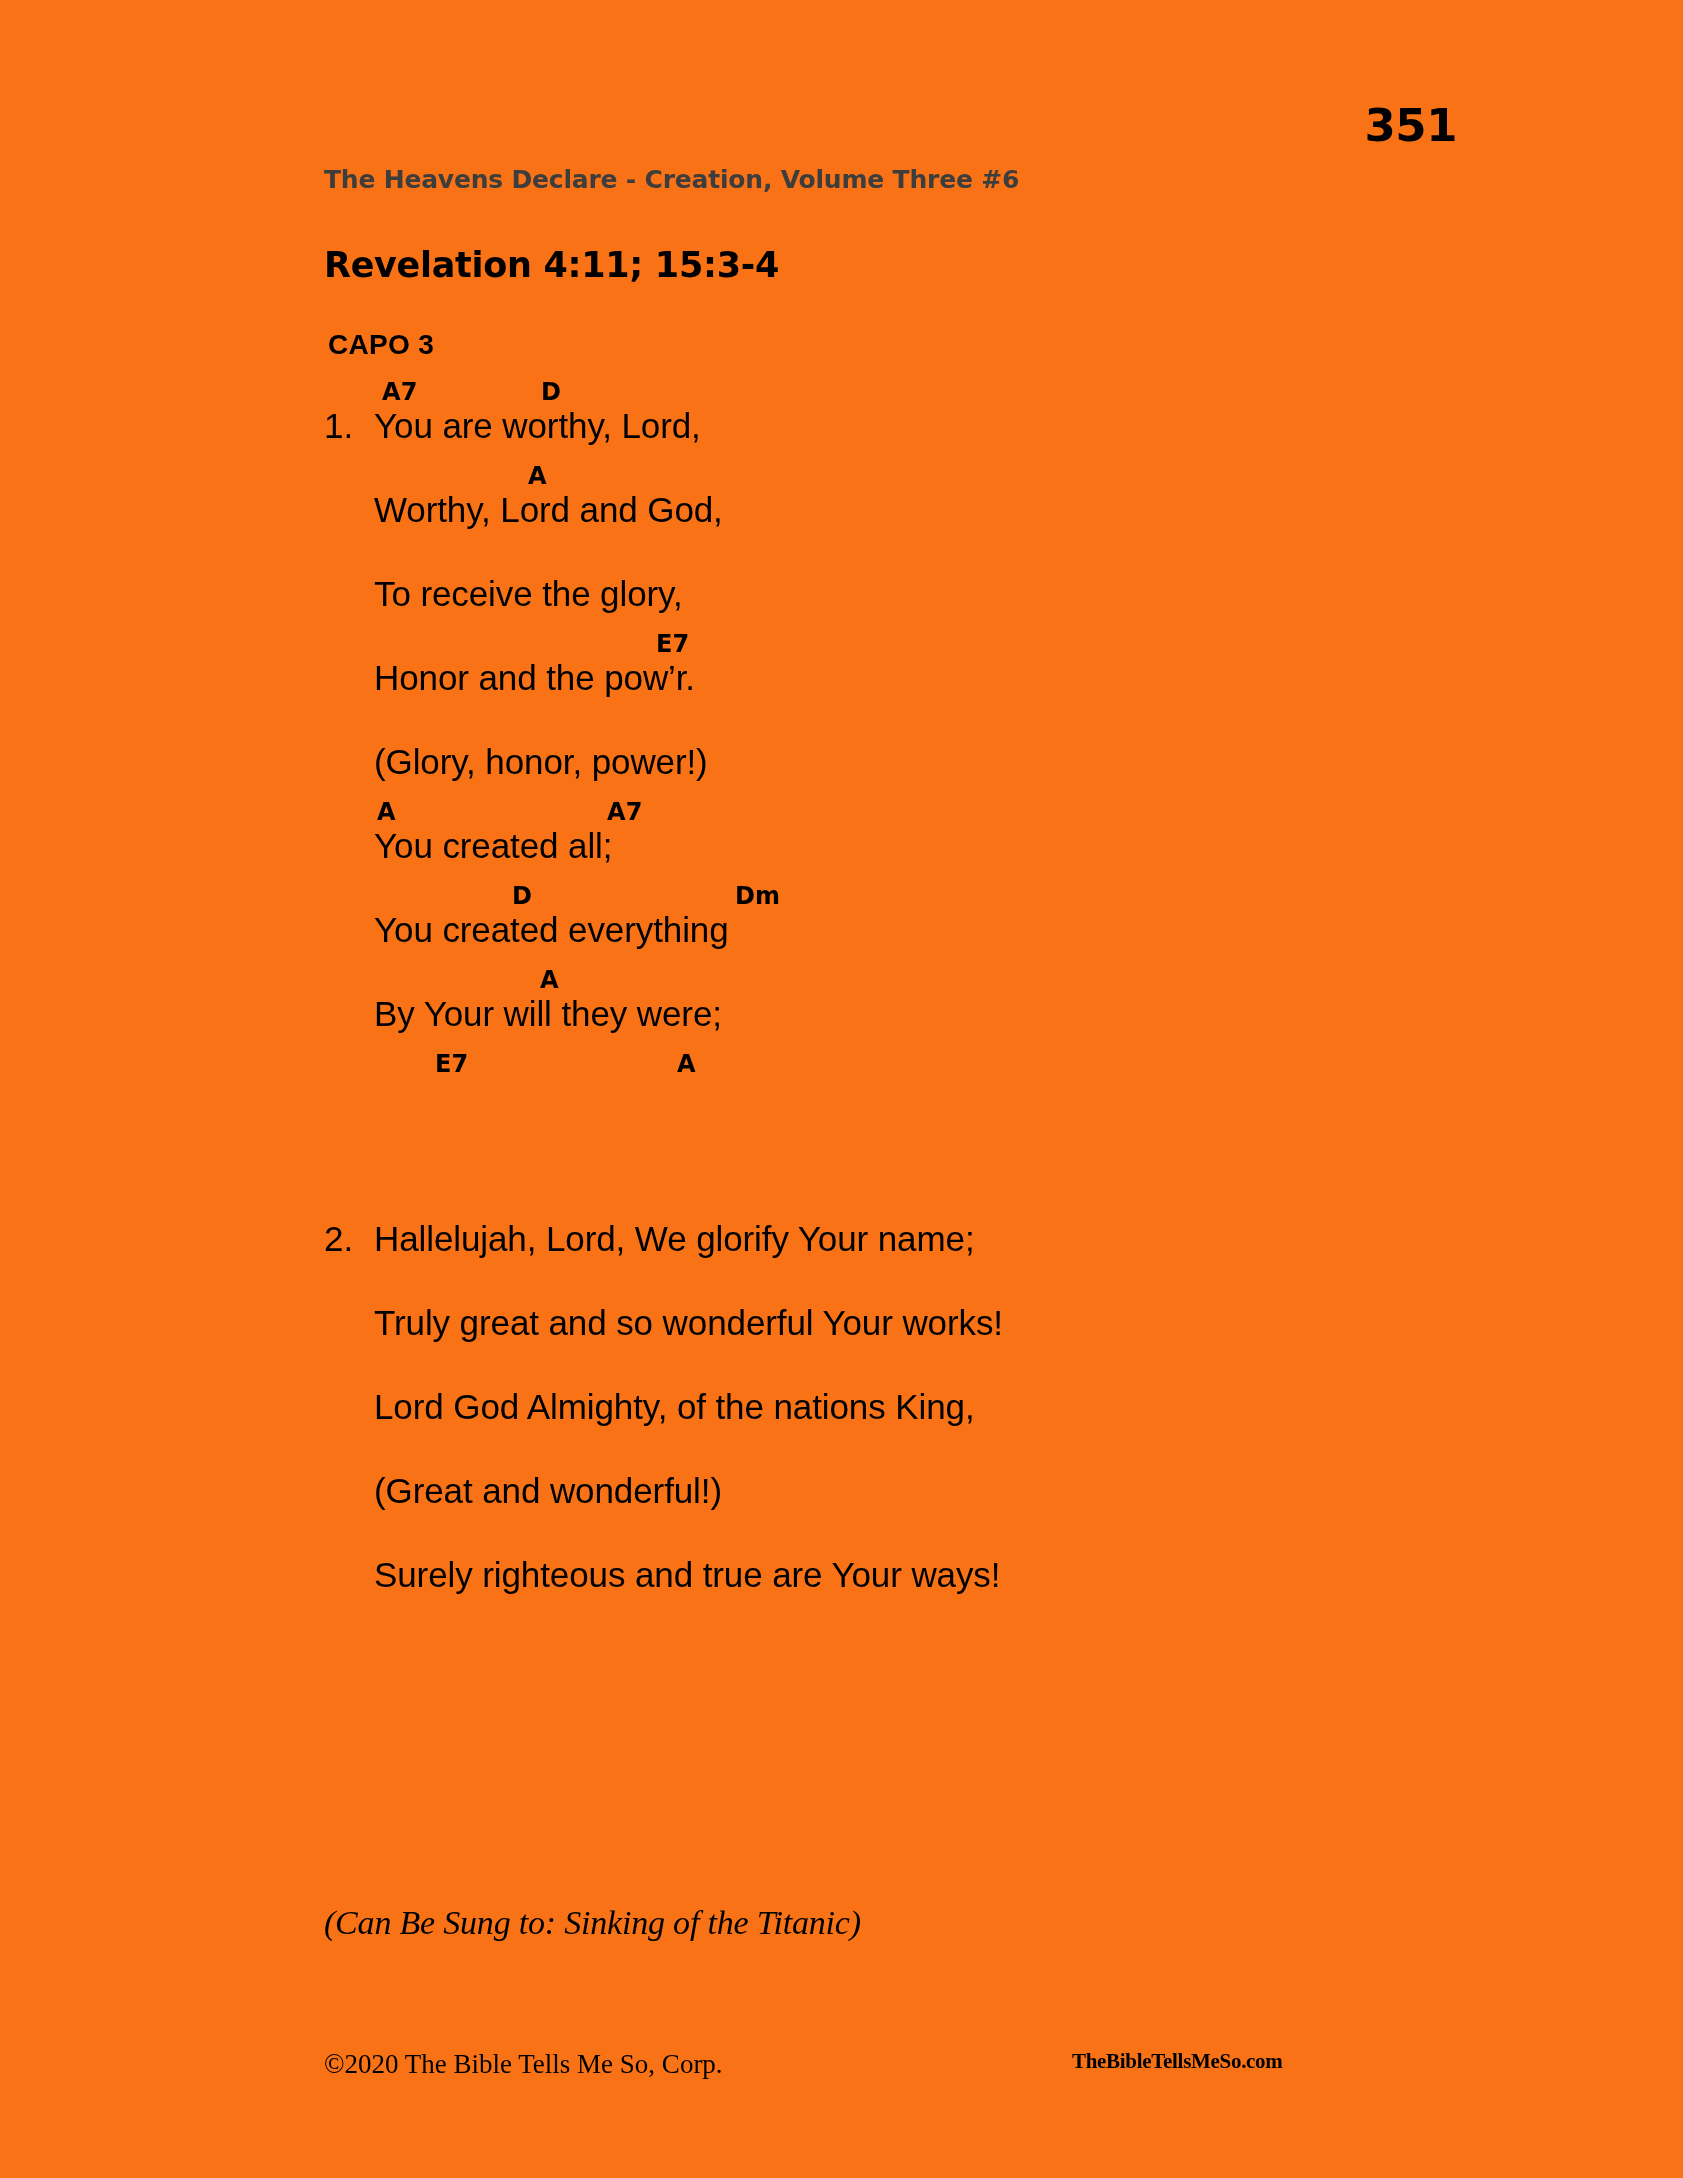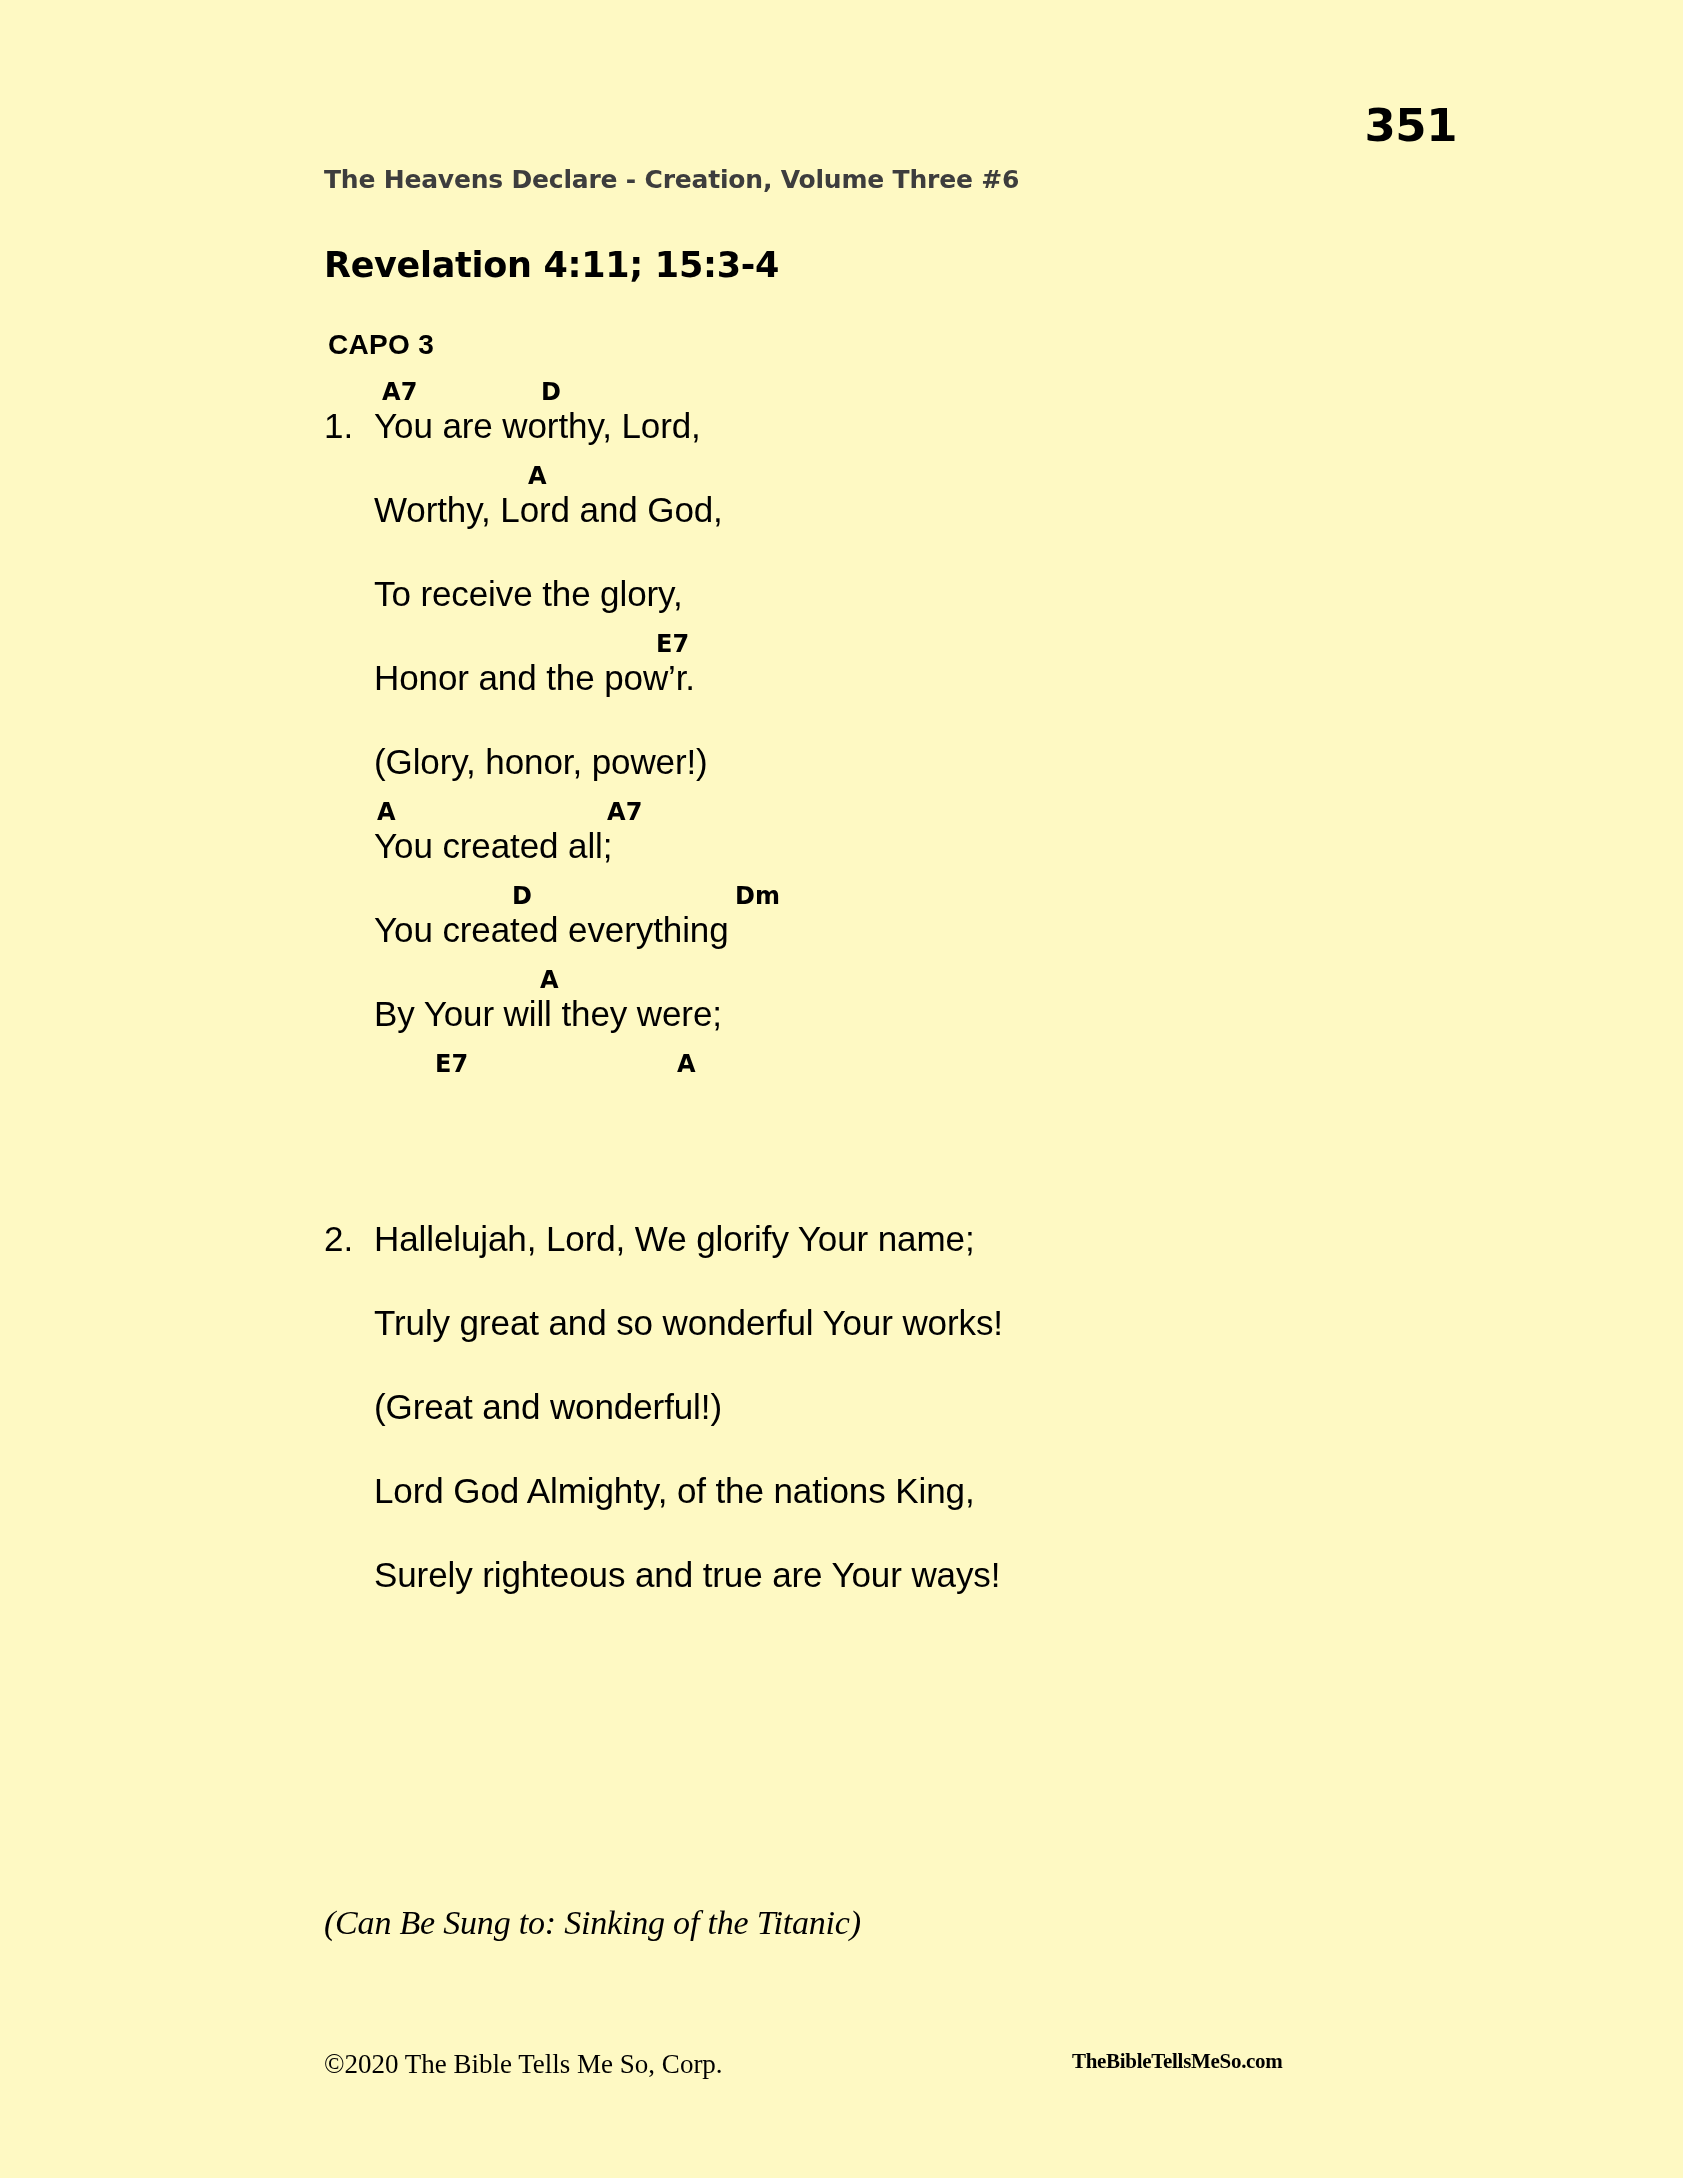--- a/index.html
+++ b/index.html
@@ -4,21 +4,21 @@
 <style>
   html, body {
     margin: 0;
     padding: 0;
     background: #ffffff;
   }
   .page {
     position: relative;
     width: 1683px;
     height: 2178px;
-    background: #fef9c3;
+    background: #f97316;
     font-family: "Liberation Sans", sans-serif;
     color: #000000;
     overflow: hidden;
   }
 
   
   .page-number {
     position: absolute;
     top: 99px;
     right: 226px;
@@ -243,27 +243,27 @@
         </div>
         <div class="line">
           <div class="chordrow"></div>
           <div class="lyricrow">
             <span class="lyric">Truly great and so wonderful Your works!</span>
           </div>
         </div>
         <div class="line">
           <div class="chordrow"></div>
           <div class="lyricrow">
+            <span class="lyric">Lord God Almighty, of the nations King,</span>
+          </div>
+        </div>
+        <div class="line">
+          <div class="chordrow"></div>
+          <div class="lyricrow">
             <span class="lyric">(Great and wonderful!)</span>
-          </div>
-        </div>
-        <div class="line">
-          <div class="chordrow"></div>
-          <div class="lyricrow">
-            <span class="lyric">Lord God Almighty, of the nations King,</span>
           </div>
         </div>
         <div class="line">
           <div class="chordrow"></div>
           <div class="lyricrow">
             <span class="lyric">Surely righteous and true are Your ways!</span>
           </div>
         </div>
       </div>
     </div>

